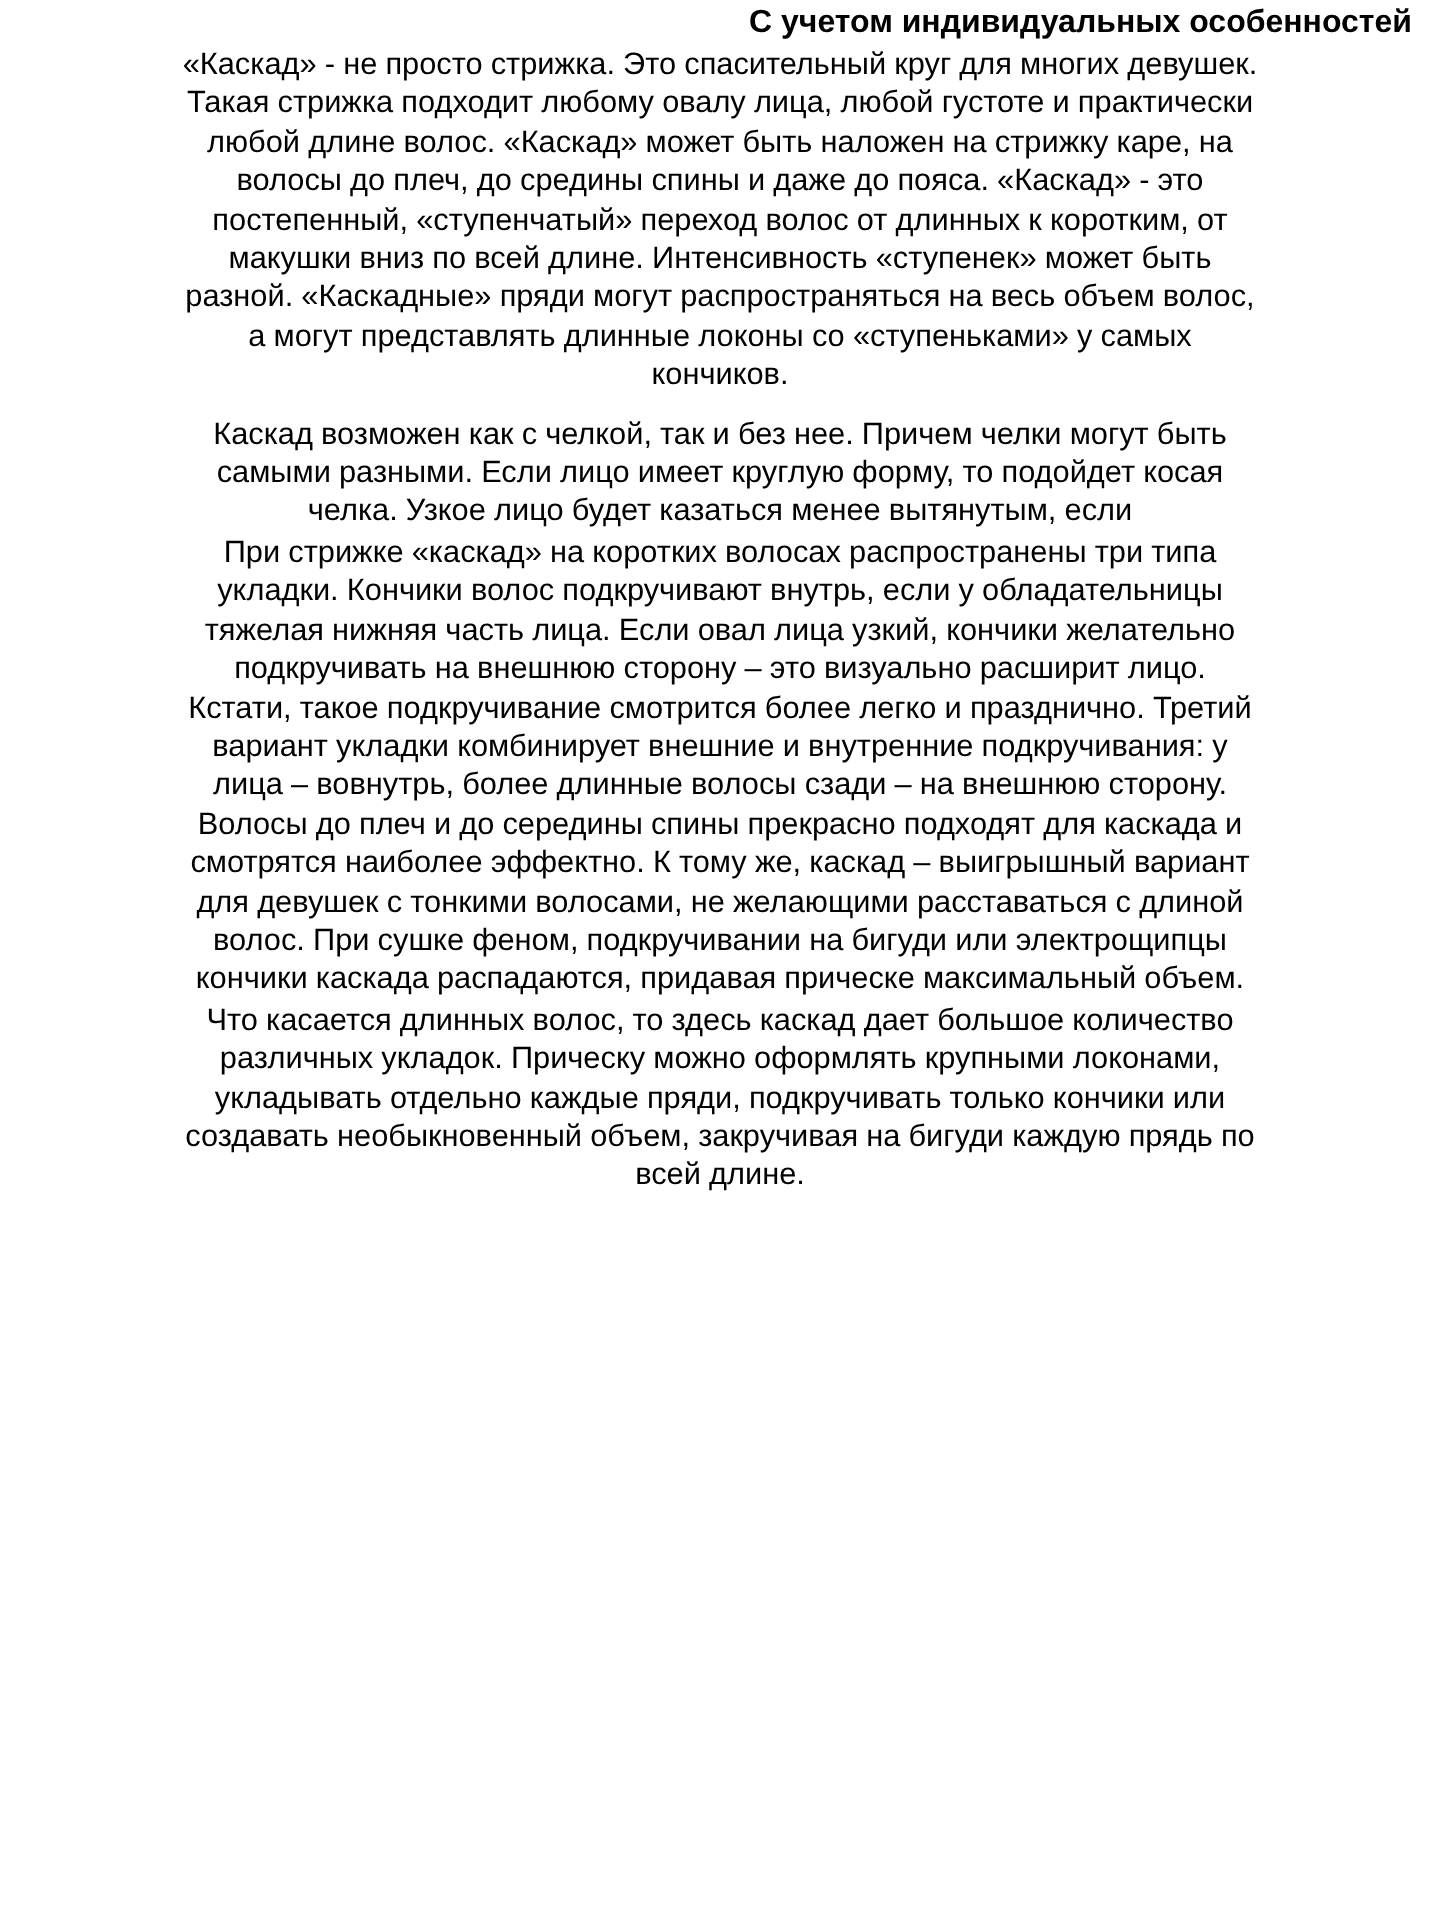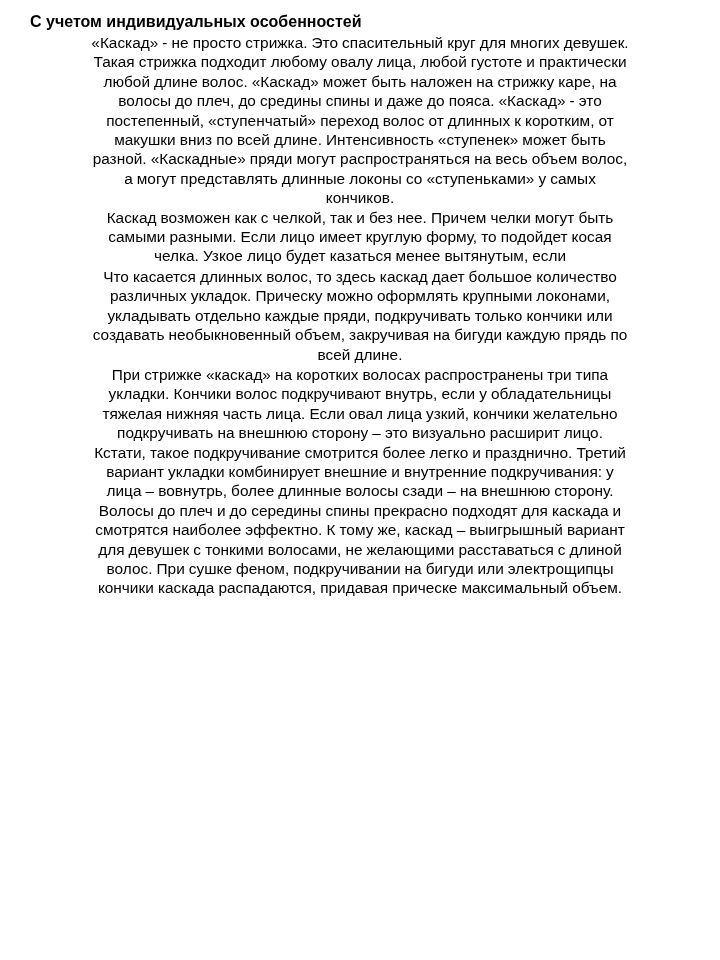--- a/index.html
+++ b/index.html
@@ -22,40 +22,41 @@
     height: 960px;
     background: #ffffff;
     box-sizing: border-box;
     padding: 0;
     position: relative;
   }
 
   .doc-title {
     font-size: 16px;
     font-weight: bold;
-    text-align: left;
+    text-align: right;
     line-height: 19px;
     letter-spacing: 0px;
-    margin: 12px 0 0 0;
-    padding: 0 30px;
+    margin: 2px 0 0 0;
+    padding: 0 14px;
     white-space: pre-line;
   }
 
   .para {
     font-size: 15.4px;
     font-weight: normal;
     text-align: center;
     line-height: 19.4px;
     margin: 0;
     padding: 0 0;
     white-space: pre-line;
     word-spacing: -0.2px;
   }
 
   .para.gap-before {
+    margin-top: 10px;
   }
 
   .para.gap-before-small {
     margin-top: 1px;
   }
 
   .body-block {
     margin-top: 2px;
   }
 
@@ -80,37 +81,37 @@
 макушки вниз по всей длине. Интенсивность «ступенек» может быть
 разной. «Каскадные» пряди могут распространяться на весь объем волос,
 а могут представлять длинные локоны со «ступеньками» у самых
 кончиков.</p>
 
     <p class="para gap-before">Каскад возможен как с челкой, так и без нее. Причем челки могут быть
 самыми разными. Если лицо имеет круглую форму, то подойдет косая
 челка. Узкое лицо будет казаться менее вытянутым, если</p>
 
 
-    <p class="para gap-before-small">Что касается длинных волос, то здесь каскад дает большое количество
-различных укладок. Прическу можно оформлять крупными локонами,
-укладывать отдельно каждые пряди, подкручивать только кончики или
-создавать необыкновенный объем, закручивая на бигуди каждую прядь по
-всей длине.</p>
-
     <p class="para gap-before-small">При стрижке «каскад» на коротких волосах распространены три типа
 укладки. Кончики волос подкручивают внутрь, если у обладательницы
 тяжелая нижняя часть лица. Если овал лица узкий, кончики желательно
 подкручивать на внешнюю сторону – это визуально расширит лицо.
 Кстати, такое подкручивание смотрится более легко и празднично. Третий
 вариант укладки комбинирует внешние и внутренние подкручивания: у
 лица – вовнутрь, более длинные волосы сзади – на внешнюю сторону.
 Волосы до плеч и до середины спины прекрасно подходят для каскада и
 смотрятся наиболее эффектно. К тому же, каскад – выигрышный вариант
 для девушек с тонкими волосами, не желающими расставаться с длиной
 волос. При сушке феном, подкручивании на бигуди или электрощипцы
 кончики каскада распадаются, придавая прическе максимальный объем.</p>
 
+    <p class="para gap-before-small">Что касается длинных волос, то здесь каскад дает большое количество
+различных укладок. Прическу можно оформлять крупными локонами,
+укладывать отдельно каждые пряди, подкручивать только кончики или
+создавать необыкновенный объем, закручивая на бигуди каждую прядь по
+всей длине.</p>
+
 
   </div>
 
   <div class="spacer-bottom"></div>
 
 </div>
 
 </body></html>

